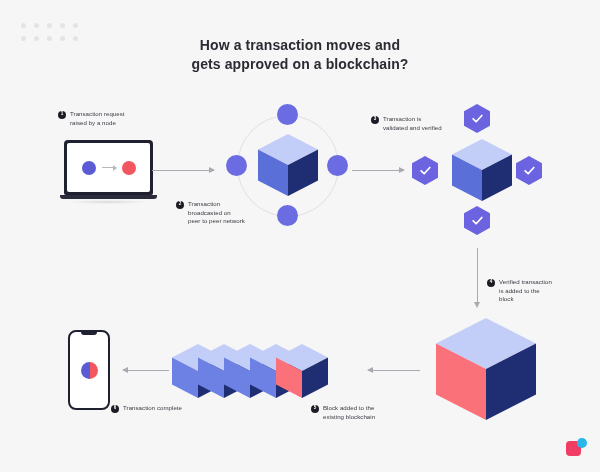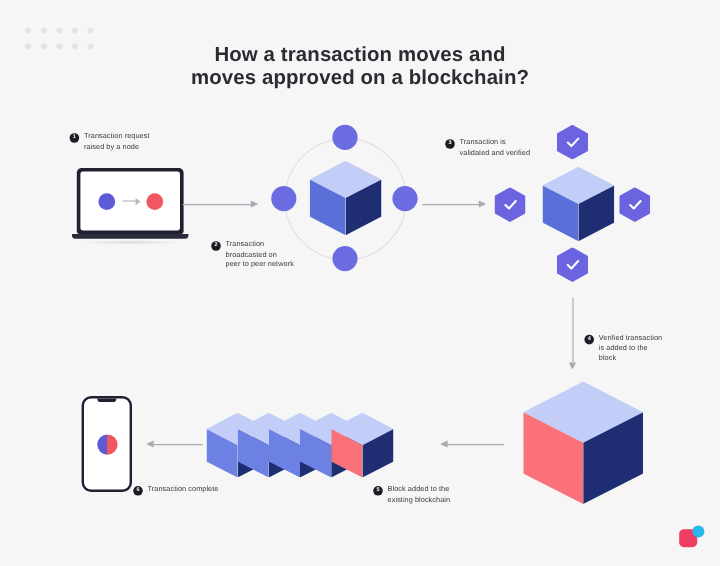--- a/index.html
+++ b/index.html
@@ -30,21 +30,21 @@
     border-radius: 50%;
     background: #e4e4e4;
     margin: 3px;
   }
 
   
   .title {
     position: absolute; left: 0; right: 0; top: 36px;
     text-align: center;
     color: #2b2b33;
-    font-size: 17px;
+    font-size: 14px;
     font-weight: bold;
     line-height: 19px;
     letter-spacing: .1px;
   }
   .title span { display: block; }
 
   
   .caption {
     position: absolute;
     display: flex;
@@ -253,21 +253,21 @@
     <i></i>
     <i></i>
     <i></i>
     <i></i>
     <i></i>
     <i></i>
   </div>
 
   <div class="title">
     <span>How a transaction moves and</span>
-    <span>moves approved on a blockchain?</span>
+    <span>gets approved on a blockchain?</span>
   </div>
 
   <div class="laptop">
     <div class="laptop-body">
       <div class="laptop-screen">
         <div class="node-blue"></div>
         <div class="mini-arrow"></div>
         <div class="node-red"></div>
       </div>
     </div>

